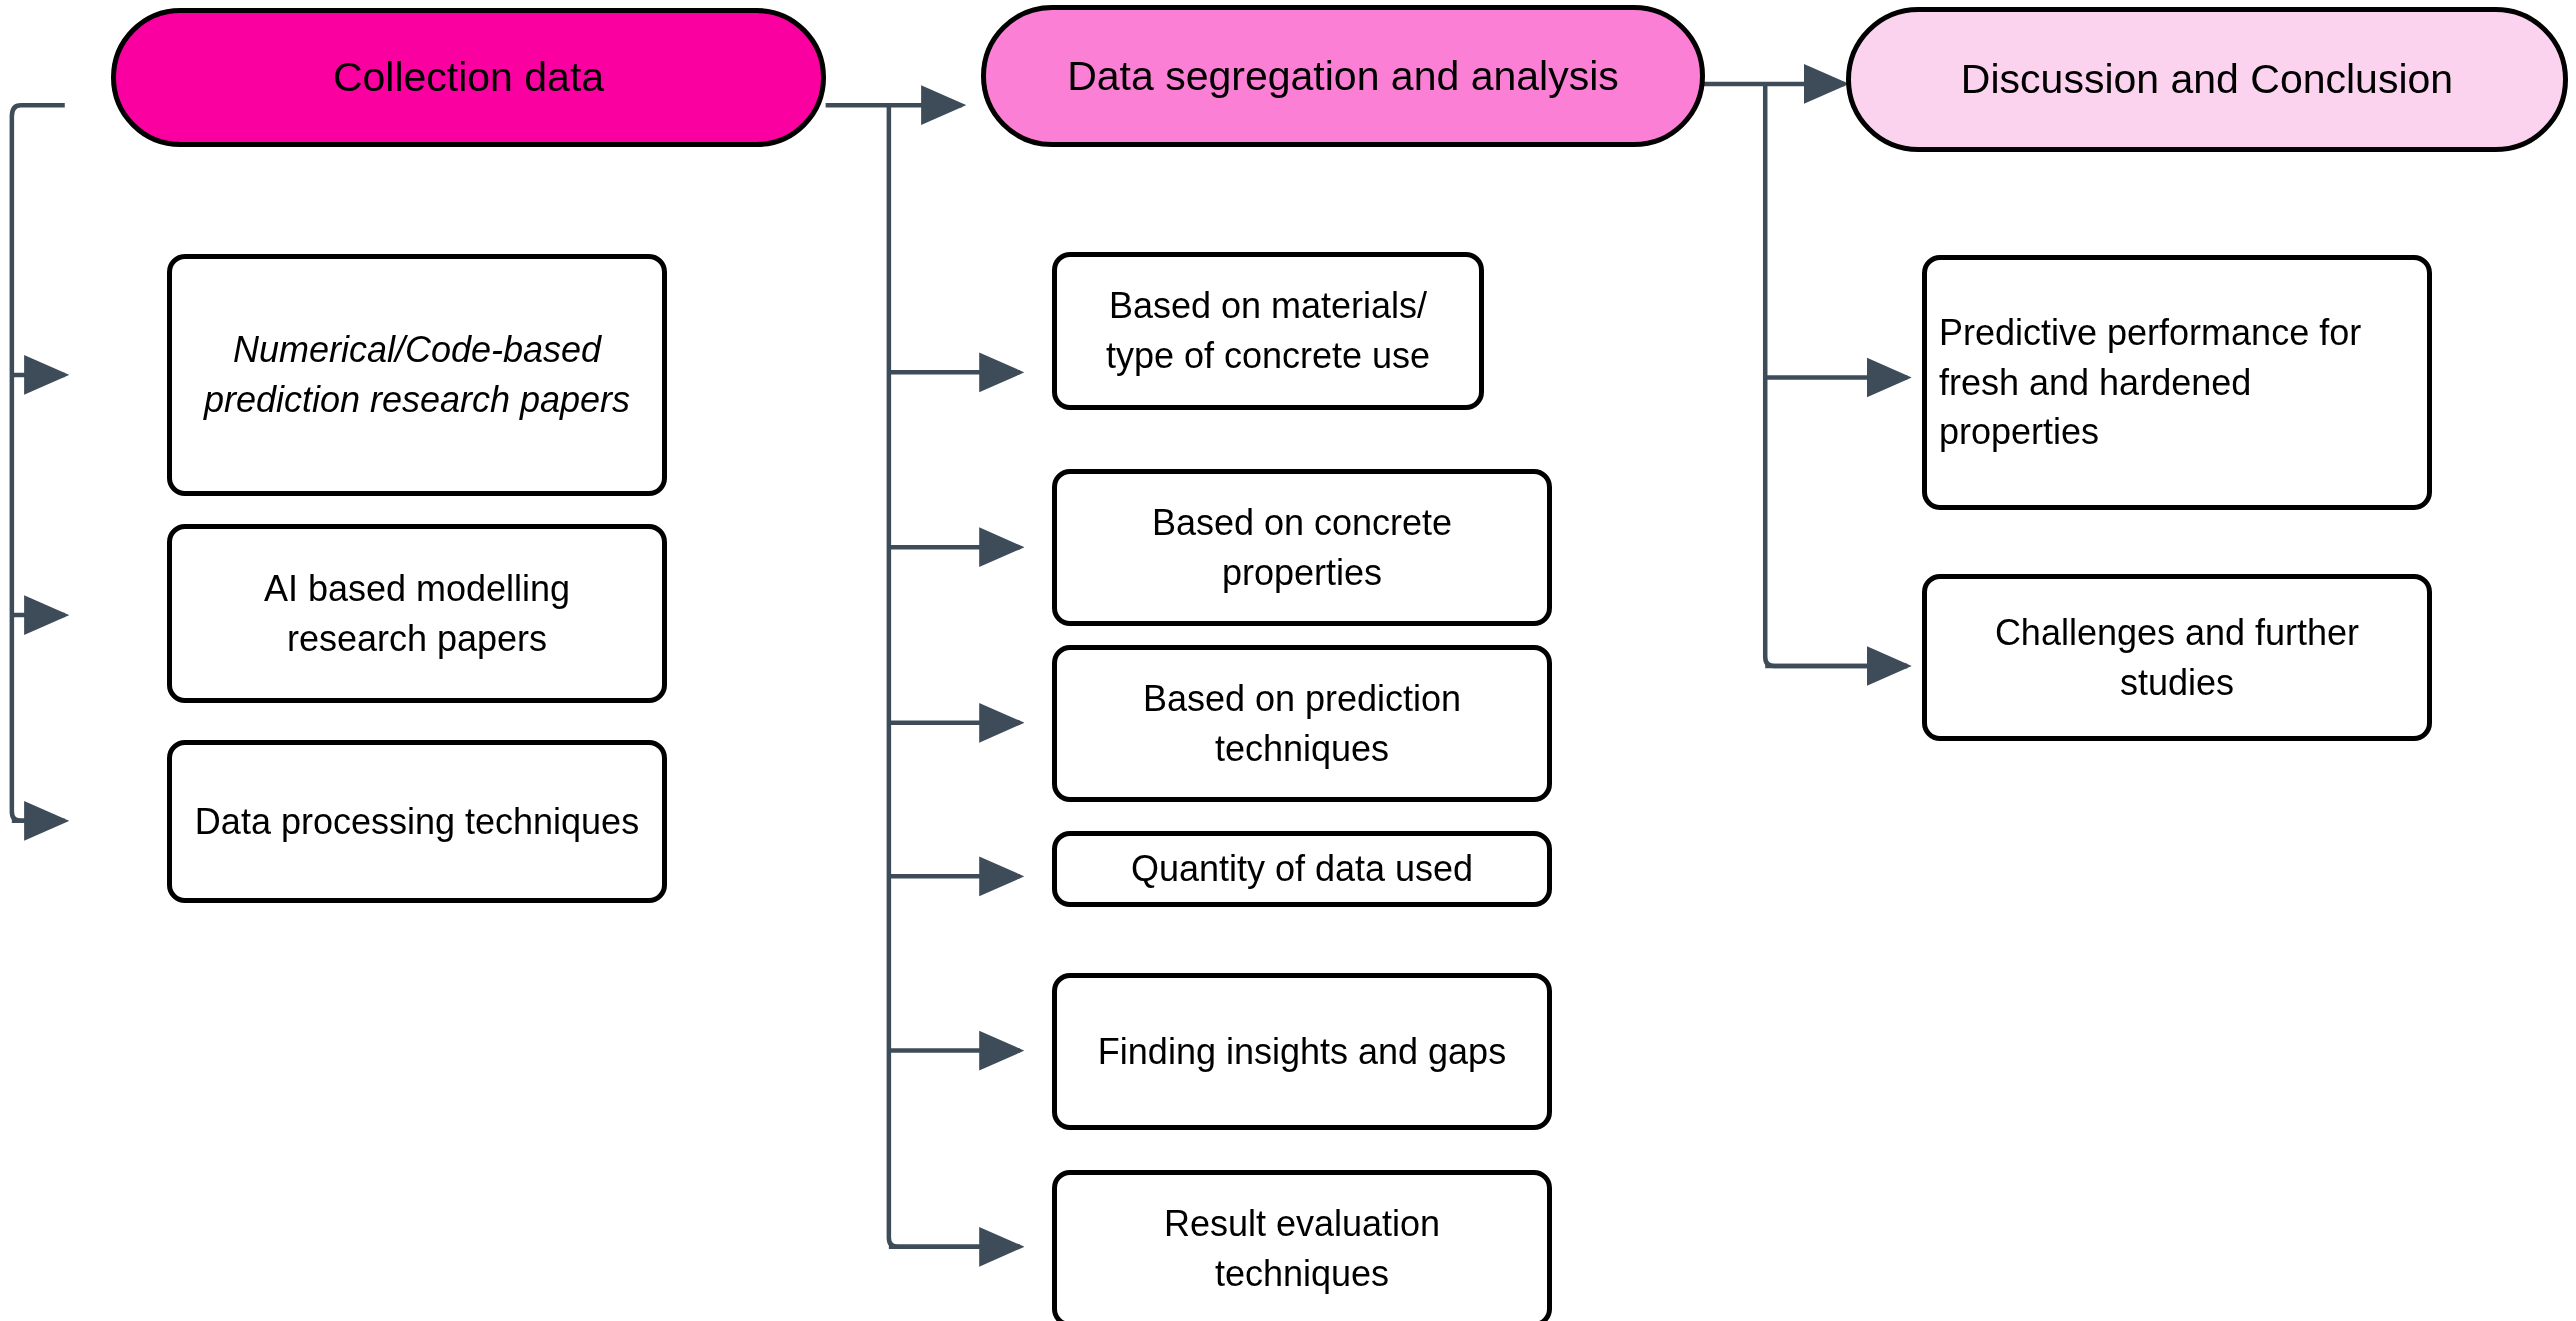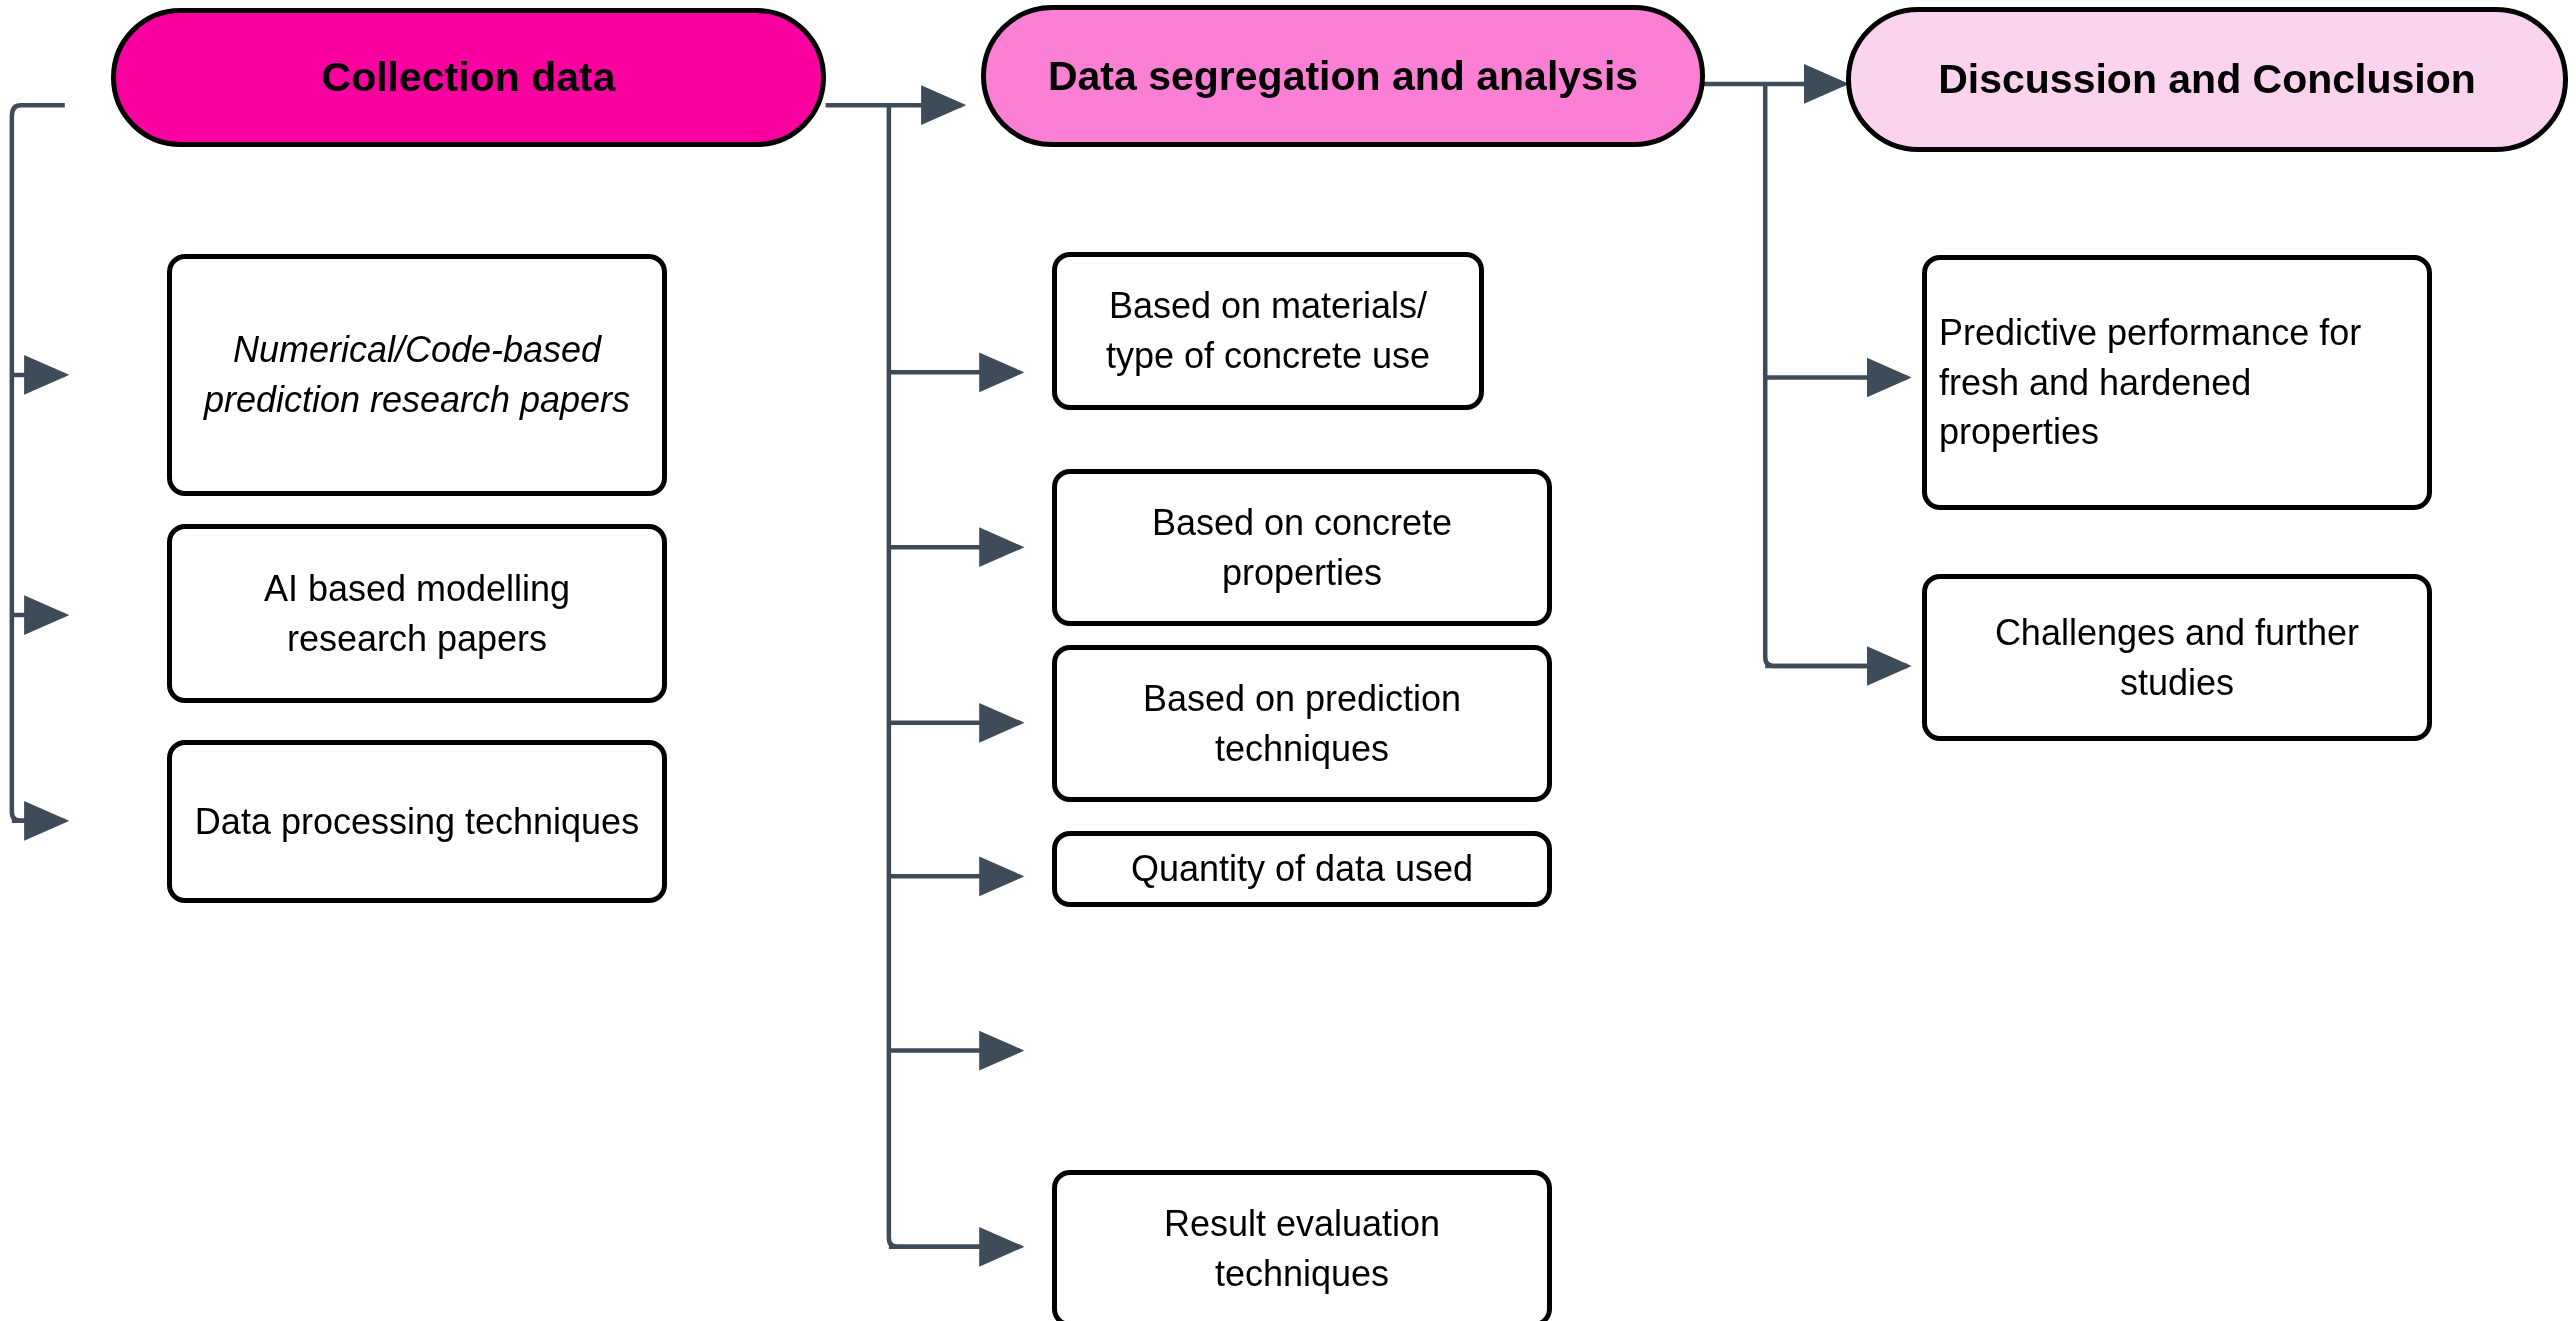--- a/index.html
+++ b/index.html
@@ -21,21 +21,20 @@
     border:5.8px solid #000000;
     border-radius:645px;
     display:flex;
     align-items:center;
     justify-content:center;
     text-align:center;
     color:#000000;
     font-size:41px;
     line-height:1.22;
     padding:12px 26px;
-    font-weight:bold;
   }
   .pill .ptext{display:block;width:100%;}
   
   .node{
     position:absolute;
     box-sizing:border-box;
     background:#ffffff;
     border:5.8px solid #000000;
     border-radius:18px;
     display:flex;
@@ -127,20 +126,23 @@
   </div>
 
   <div class="node" style="left:1052px;top:645px;width:500px;height:157px;">
     <span class="ntext">Based on prediction techniques</span>
   </div>
 
   <div class="node" style="left:1052px;top:831px;width:500px;height:76px;">
     <span class="ntext">Quantity of data used</span>
   </div>
 
+  <div class="node" style="left:1052px;top:973px;width:500px;height:157px;">
+    <span class="ntext">Finding insights and gaps</span>
+  </div>
 
   <div class="node" style="left:1052px;top:1170px;width:500px;height:157px;">
     <span class="ntext">Result evaluation techniques</span>
   </div>
 
   <div class="node left-align" style="left:1922px;top:255px;width:510px;height:255px;">
     <span class="ntext">Predictive performance for fresh and hardened properties</span>
   </div>
 
   <div class="node" style="left:1922px;top:574px;width:510px;height:167px;">

